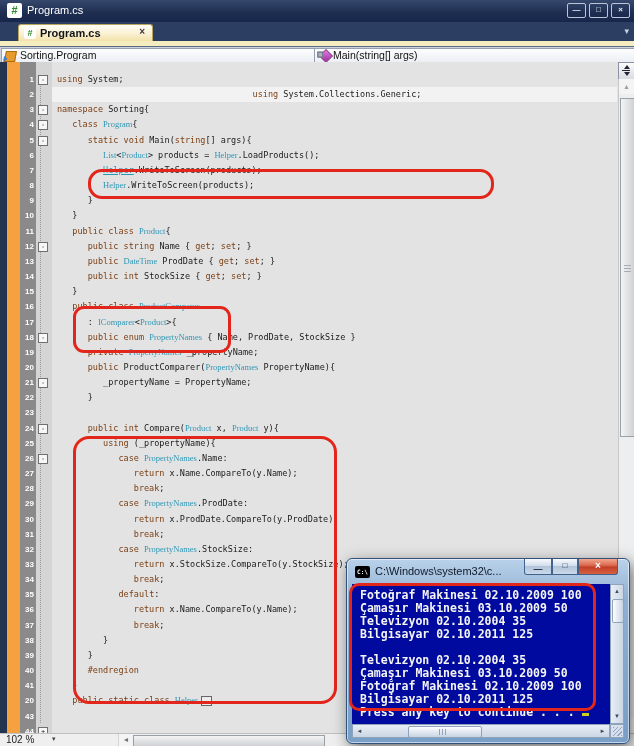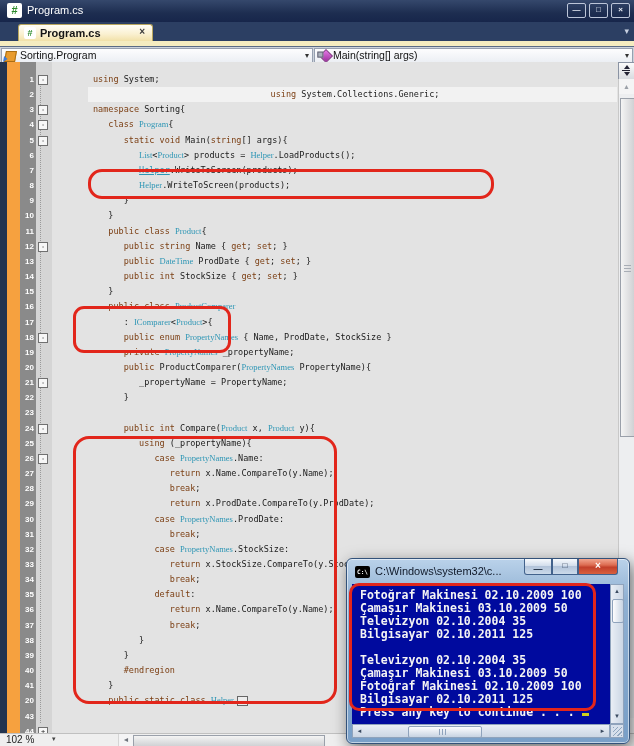--- a/index.html
+++ b/index.html
@@ -24,21 +24,21 @@
     color:#2E8B2E;font-size:9px;font-weight:bold;text-align:center;line-height:12px;}
   .tab-label{position:absolute;left:21px;top:2px;font-size:11px;font-weight:bold;color:#151515;}
   .tab-close{position:absolute;right:7px;top:1px;font-size:10px;font-weight:bold;color:#3A3A3A;}
   .tab-overflow{position:absolute;right:5px;top:4px;font-size:9px;color:#C8D1E2;}
 
   .creamband{position:absolute;left:0;top:41px;width:634px;height:5px;background:#F5ECC0;}
 
   .navbar{position:absolute;left:0;top:46px;width:634px;height:16px;background:#CDD2DA;
     border-top:1px solid #5A6B85;box-sizing:border-box;}
   .combo{position:absolute;top:1px;height:13px;background:linear-gradient(#FDFDFE,#ECEFF4);
-    border:1px solid #96A0B0;}
+    border:1px solid #96A0B0;padding-left:18px;}
   .combo-left{left:1px;width:310px;}
   .combo-right{left:314px;width:317px;}
   .combo-text{position:absolute;left:18px;top:0;font-size:10.5px;color:#111;white-space:nowrap;}
   .combo-arrow{position:absolute;right:3px;top:2px;font-size:8px;color:#333;}
   .icon-class{position:absolute;left:3px;top:2px;width:9px;height:9px;background:#E89B2D;
     border:1px solid #A96E14;transform:skewX(-10deg);}
   .icon-class::after{content:"";position:absolute;left:-2px;top:4px;border-left:4px solid #3C7BD8;
     border-top:3px solid transparent;border-bottom:3px solid transparent;}
   .icon-method{position:absolute;left:6px;top:2px;width:8px;height:8px;
     background:linear-gradient(135deg,#E678E6,#9C2F9C);border:1px solid #7B257B;transform:rotate(45deg);}
@@ -50,21 +50,21 @@
   .m-navy{position:absolute;left:0;top:0;bottom:0;width:7px;background:#22344F;}
   .m-orange{position:absolute;left:7px;top:0;bottom:0;width:13px;background:#F6A13F;}
   .m-num{position:absolute;left:20px;top:0;bottom:0;width:16px;background:#8A8A8A;}
   .m-glyph{position:absolute;left:36px;top:0;bottom:0;width:16px;background:#D5D5D5;}
   .outline-rail{position:absolute;left:40px;top:21px;height:640px;border-left:1px dotted #9A9A9A;}
   .nums{position:absolute;left:20px;top:10px;width:14px;}
   .num{height:15.16px;font-size:8px;font-weight:bold;color:#FFFFFF;text-align:right;line-height:15px;}
   .glyphs{position:absolute;left:36px;top:10px;width:16px;}
   .fold{position:absolute;left:2px;width:8px;height:8px;background:#F7F7F7;border:1px solid #707070;
     font:7px/8px "DejaVu Sans Mono",monospace;text-align:center;color:#222;cursor:default;}
-  .code{position:absolute;left:52px;top:10px;right:17px;padding-left:36px;}
+  .code{position:absolute;left:52px;top:10px;right:17px;}
   .cl{height:15.16px;line-height:15.16px;white-space:pre;overflow:hidden;
     font-family:"DejaVu Sans Mono",monospace;font-size:8.5px;color:#1A1A1A;padding-left:5px;}
   .cl.hl{background:#F2F2F2;text-align:center;}
   .k{color:#7B3E12;} .t{color:#2E96B5;font-family:Liberation Serif, serif;} .p{color:#1A1A1A;}
   .tu{color:#2E96B5;text-decoration:underline;}
   .r{color:#7B3E12;} .b{font-weight:bold;color:#1A1A1A;}
   .seg-box{display:inline-block;width:9px;height:8px;border:1px solid #666;margin-left:3px;
     vertical-align:middle;background:#EDEDED;}
 
   
@@ -268,22 +268,22 @@
         <div class="cl"><span class="p">      </span><span class="k">private</span><span class="p"> </span><span class="t">PropertyNames</span><span class="p"> _propertyName;</span></div>
         <div class="cl"><span class="p">      </span><span class="k">public</span><span class="p"> ProductComparer(</span><span class="t">PropertyNames</span><span class="p"> PropertyName){</span></div>
         <div class="cl"><span class="p">         _propertyName = PropertyName;</span></div>
         <div class="cl"><span class="p">      }</span></div>
         <div class="cl"></div>
         <div class="cl"><span class="p">      </span><span class="k">public</span><span class="p"> </span><span class="k">int</span><span class="p"> Compare(</span><span class="t">Product</span><span class="p"> x, </span><span class="t">Product</span><span class="p"> y){</span></div>
         <div class="cl"><span class="p">         </span><span class="k">using</span><span class="p"> (_propertyName){</span></div>
         <div class="cl"><span class="p">            </span><span class="k">case</span><span class="p"> </span><span class="t">PropertyNames</span><span class="p">.Name:</span></div>
         <div class="cl"><span class="p">               </span><span class="k">return</span><span class="p"> x.Name.CompareTo(y.Name);</span></div>
         <div class="cl"><span class="p">               </span><span class="k">break</span><span class="p">;</span></div>
+        <div class="cl"><span class="p">            </span><span class="k">case</span><span class="p"> </span><span class="t">PropertyNames</span><span class="p">.ProdDate:</span></div>
         <div class="cl"><span class="p">               </span><span class="k">return</span><span class="p"> x.ProdDate.CompareTo(y.ProdDate);</span></div>
-        <div class="cl"><span class="p">            </span><span class="k">case</span><span class="p"> </span><span class="t">PropertyNames</span><span class="p">.ProdDate:</span></div>
         <div class="cl"><span class="p">               </span><span class="k">break</span><span class="p">;</span></div>
         <div class="cl"><span class="p">            </span><span class="k">case</span><span class="p"> </span><span class="t">PropertyNames</span><span class="p">.StockSize:</span></div>
         <div class="cl"><span class="p">               </span><span class="k">return</span><span class="p"> x.StockSize.CompareTo(y.StockSize);</span></div>
         <div class="cl"><span class="p">               </span><span class="k">break</span><span class="p">;</span></div>
         <div class="cl"><span class="p">            </span><span class="k">default</span><span class="p">:</span></div>
         <div class="cl"><span class="p">               </span><span class="k">return</span><span class="p"> x.Name.CompareTo(y.Name);</span></div>
         <div class="cl"><span class="p">               </span><span class="k">break</span><span class="p">;</span></div>
         <div class="cl"><span class="p">         }</span></div>
         <div class="cl"><span class="p">      }</span></div>
         <div class="cl"><span class="p">      </span><span class="r">#endregion</span></div>

